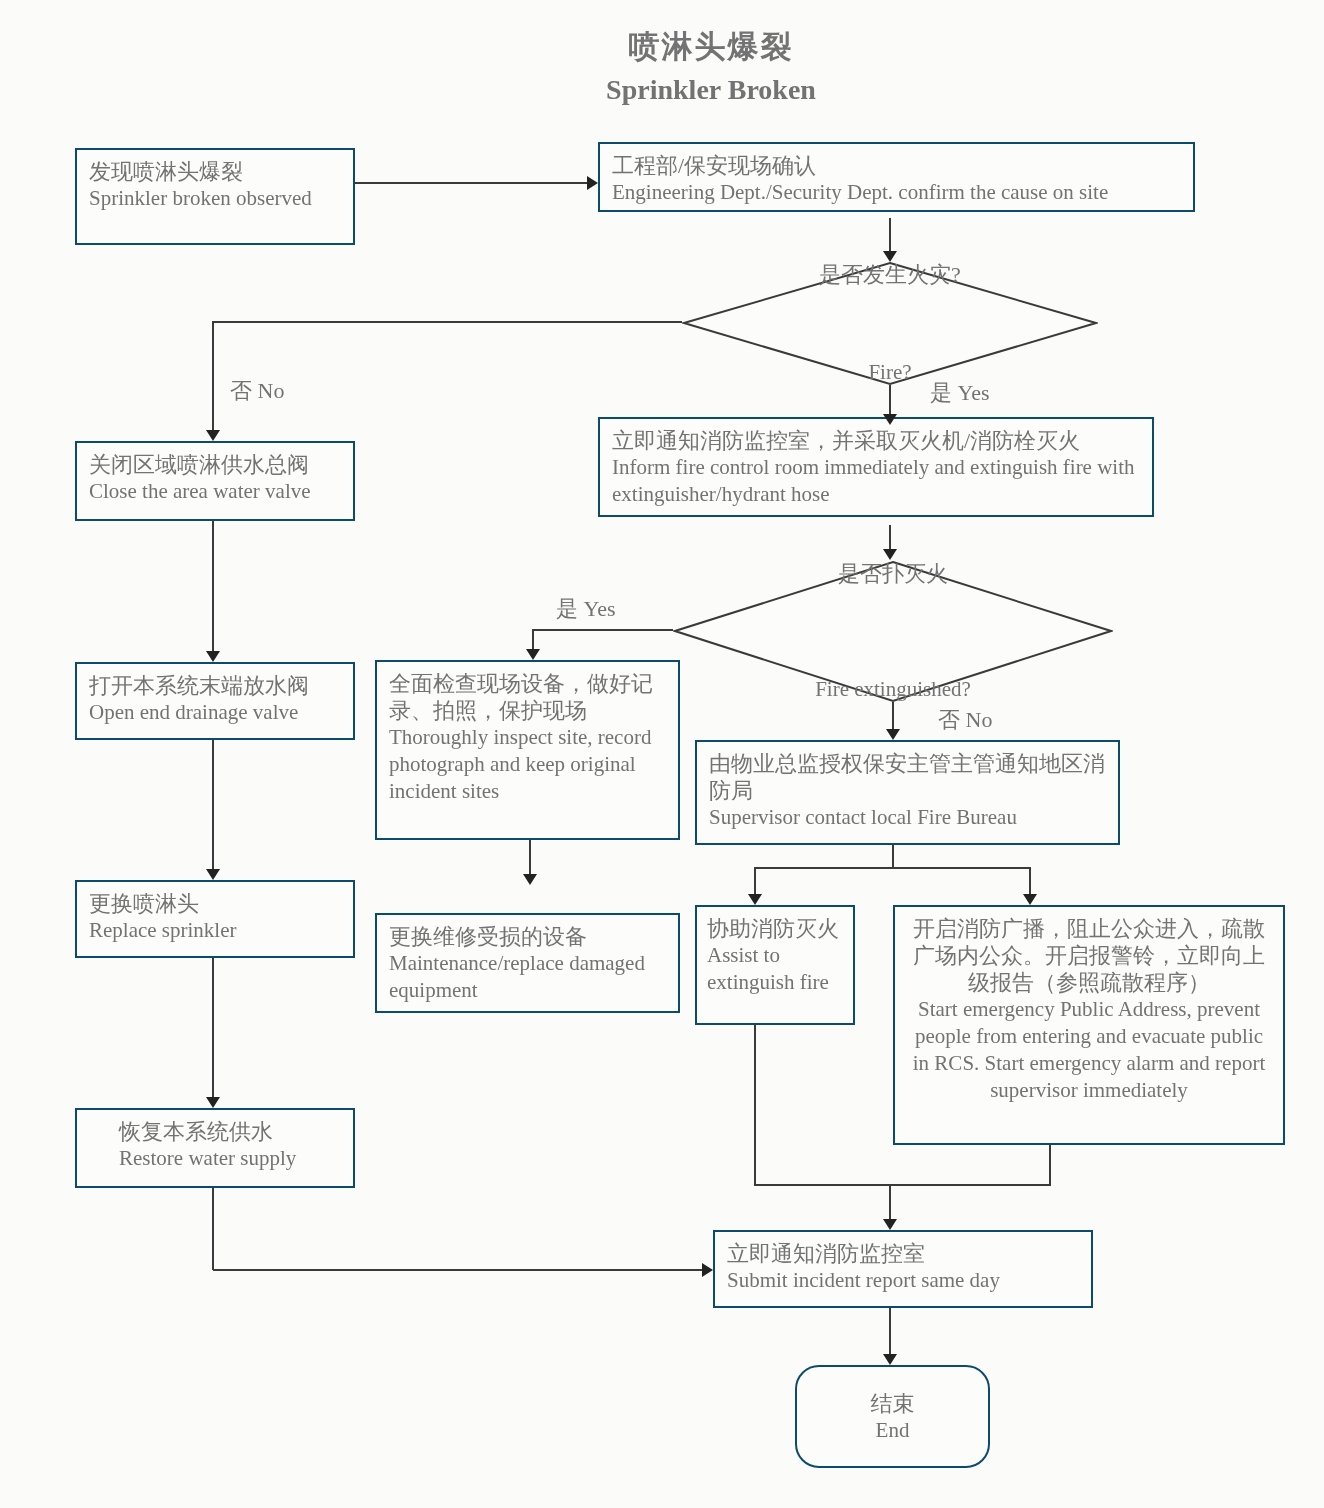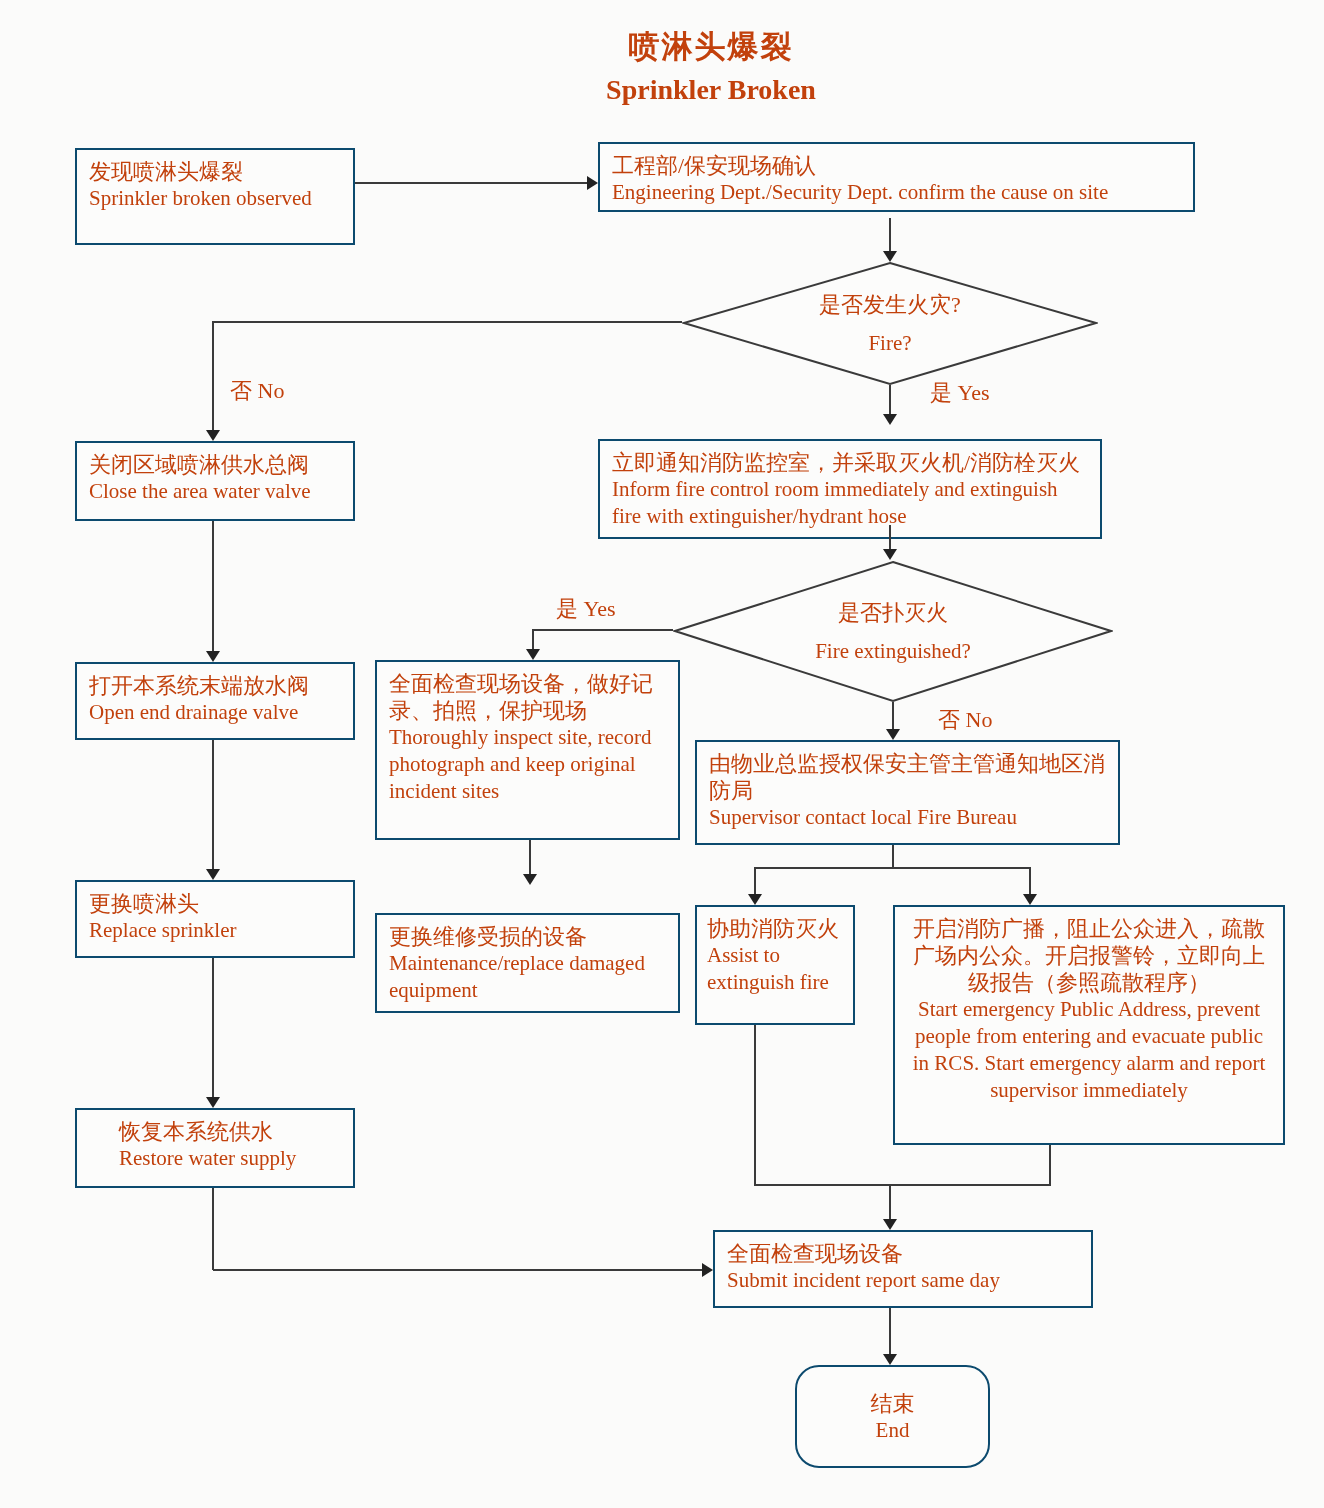--- a/index.html
+++ b/index.html
@@ -1,41 +1,41 @@
 <!DOCTYPE html>
 <html><head>
 <meta charset="utf-8">
 <style>
   html,body{margin:0;padding:0;background:#f3f3f2;}
   .canvas{
     position:relative;
     width:1324px;height:1508px;
     background:#fbfbfa;
     font-family:"Liberation Serif","DejaVu Serif",serif;
-    color:#c2410c;
+    color:#737373;
     overflow:hidden;
   }
   .title{
     position:absolute;left:711px;top:26px;transform:translateX(-50%);
     text-align:center;white-space:nowrap;
   }
   .title .zh{font-size:31px;font-weight:bold;letter-spacing:2px;}
   .title .en{font-size:28px;font-weight:bold;margin-top:6px;}
   .box{
     position:absolute;border:2px solid #0c4a6e;background:#fcfcfb;
     padding:8px 12px;box-sizing:border-box;overflow:hidden;
   }
   .box .zh{font-size:22px;line-height:27px;}
   .box .en{font-size:21px;line-height:27px;}
   .rounded{border-radius:24px;text-align:center;display:flex;flex-direction:column;justify-content:center;}
   .diamond{position:absolute;}
   .diamond svg{position:absolute;left:0;top:0;}
   .diamond .dtext{
     position:absolute;inset:0;display:flex;flex-direction:column;
-    align-items:center;justify-content:center;text-align:center;
+    align-items:center;justify-content:space-between;text-align:center;
   }
   .diamond .zh{font-size:22px;line-height:28px;}
   .diamond .en{font-size:21px;line-height:28px;margin-top:10px;}
   .edge-label{position:absolute;font-size:22px;white-space:nowrap;}
   .ln{position:absolute;background:#3a3a3a;}
   .ah{position:absolute;width:0;height:0;}
   .ah.d{border-left:7px solid transparent;border-right:7px solid transparent;border-top:11px solid #222;}
   .ah.r{border-top:7px solid transparent;border-bottom:7px solid transparent;border-left:11px solid #222;}
 </style>
 </head>
@@ -56,21 +56,21 @@
   <div class="box" style="left:598px;top:142px;width:597px;height:70px;">
     <div class="zh">工程部/保安现场确认</div>
     <div class="en">Engineering Dept./Security Dept. confirm the cause on site</div>
   </div>
 
   <div class="box" style="left:75px;top:441px;width:280px;height:80px;">
     <div class="zh">关闭区域喷淋供水总阀</div>
     <div class="en">Close the area water valve</div>
   </div>
 
-  <div class="box" style="left:598px;top:439px;width:504px;height:100px;">
+  <div class="box" style="left:598px;top:417px;width:556px;height:100px;">
     <div class="zh">立即通知消防监控室，并采取灭火机/消防栓灭火</div>
     <div class="en">Inform fire control room immediately and extinguish fire with extinguisher/hydrant hose</div>
   </div>
 
   <div class="box" style="left:75px;top:662px;width:280px;height:78px;">
     <div class="zh">打开本系统末端放水阀</div>
     <div class="en">Open end drainage valve</div>
   </div>
 
   <div class="box" style="left:375px;top:660px;width:305px;height:180px;">
@@ -102,21 +102,21 @@
     <div class="zh">开启消防广播，阻止公众进入，疏散广场内公众。开启报警铃，立即向上级报告（参照疏散程序）</div>
     <div class="en">Start emergency Public Address, prevent people from entering and evacuate public in RCS. Start emergency alarm and report supervisor immediately</div>
   </div>
 
   <div class="box" style="left:75px;top:1108px;width:280px;height:80px;padding-left:42px;">
     <div class="zh">恢复本系统供水</div>
     <div class="en">Restore water supply</div>
   </div>
 
   <div class="box" style="left:713px;top:1230px;width:380px;height:78px;">
-    <div class="zh">全面检查现场设备</div>
+    <div class="zh">立即通知消防监控室</div>
     <div class="en">Submit incident report same day</div>
   </div>
 
   <div class="box rounded" style="left:795px;top:1365px;width:195px;height:103px;">
     <div class="zh">结束</div>
     <div class="en">End</div>
   </div>
 
   <div class="diamond" style="left:682px;top:261px;width:416px;height:125px;">
     <svg width="416" height="125">

